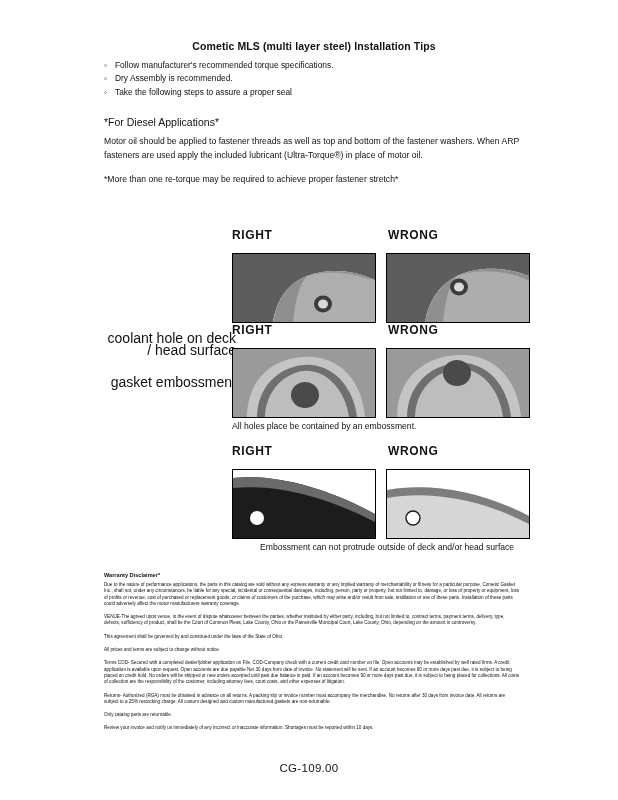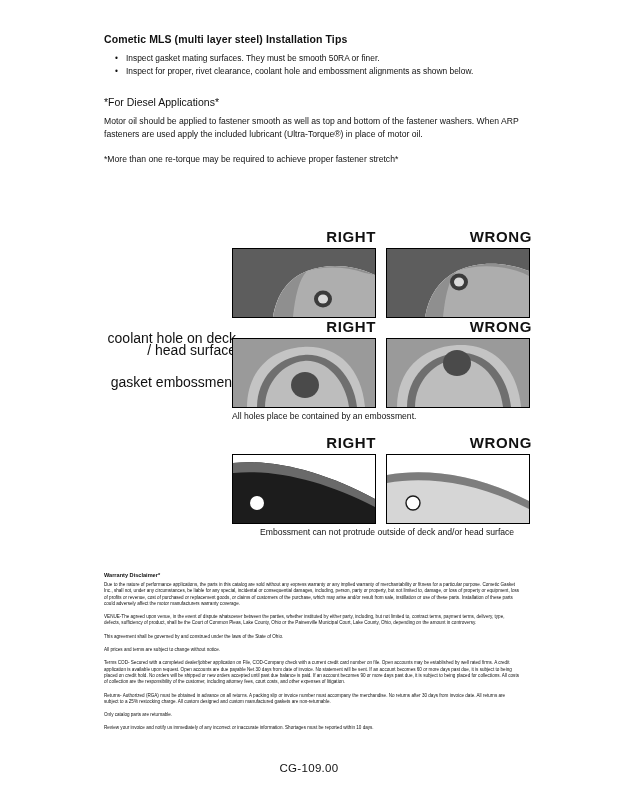--- a/index.html
+++ b/index.html
@@ -23,22 +23,23 @@
   }
   .content {
     position: absolute;
     left: 104px;
     top: 24px;
     width: 420px;
   }
   h1.title {
     font-size: 10.5px;
     font-weight: bold;
-    margin: 9px 0 7px 0;
+    margin: 16px 0 7px 0;
     letter-spacing: 0.1px;
+    text-align: center;
   }
   ul.bullets {
     list-style: none;
     margin: 0;
     padding: 0;
   }
   ul.bullets > li {
     position: relative;
     padding-left: 11px;
     font-size: 8.4px;
@@ -94,25 +95,25 @@
   .fig-row {
     position: relative;
     width: 300px;
   }
   .fig-labels {
     display: flex;
     width: 300px;
   }
   .fig-labels span {
     width: 144px;
-    text-align: right;
-    font-size: 15px;
+    text-align: left;
+    font-size: 12px;
     font-weight: bold;
     letter-spacing: 0.6px;
-    padding-bottom: 3px;
+    padding-bottom: 11px;
     display: block;
   }
   .fig-labels span.right-lbl { margin-right: 12px; }
   .fig-pair {
     display: flex;
     width: 300px;
   }
   .fig-box {
     width: 144px;
     height: 70px;
@@ -181,28 +182,27 @@
 </style>
 </head>
 <body>
 
 <div class="page">
 
   <div class="content">
     <h1 class="title">Cometic MLS (multi layer steel) Installation Tips</h1>
 
     <ul class="bullets">
+      <li>Follow manufacturer's recommended torque specifications.</li>
+      <li>Dry Assembly is recommended.</li>
+      <li>Take the following steps to assure a proper seal</li>
     </ul>
-    <ul class="subbullets">
-      <li>Inspect gasket mating surfaces.  They must be smooth 50RA or finer.</li>
-      <li>Inspect for proper, rivet clearance, coolant hole and embossment alignments as shown below.</li>
-    </ul>
 
     <h2 class="section">*For Diesel Applications*</h2>
-    <p class="para">Motor oil should be applied to fastener smooth as well as top and bottom of the fastener washers. When ARP fasteners are used apply the included lubricant (Ultra-Torque®) in place of motor oil.</p>
+    <p class="para">Motor oil should be applied to fastener threads as well as top and bottom of the fastener washers. When ARP fasteners are used apply the included lubricant (Ultra-Torque®) in place of motor oil.</p>
     <p class="para last">*More than one re-torque may be required to achieve proper fastener stretch*</p>
   </div>
 
   <div class="callouts">
     <div class="callout-1 callout-text">coolant hole on deck / head surface</div>
     <div class="callout-2 callout-text">gasket embossment</div>
     <div class="leader" style="right:-52px; top:16px; width:52px;"></div>
     <div class="leader" style="right:-76px; top:50px; width:76px;"></div>
   </div>
 

